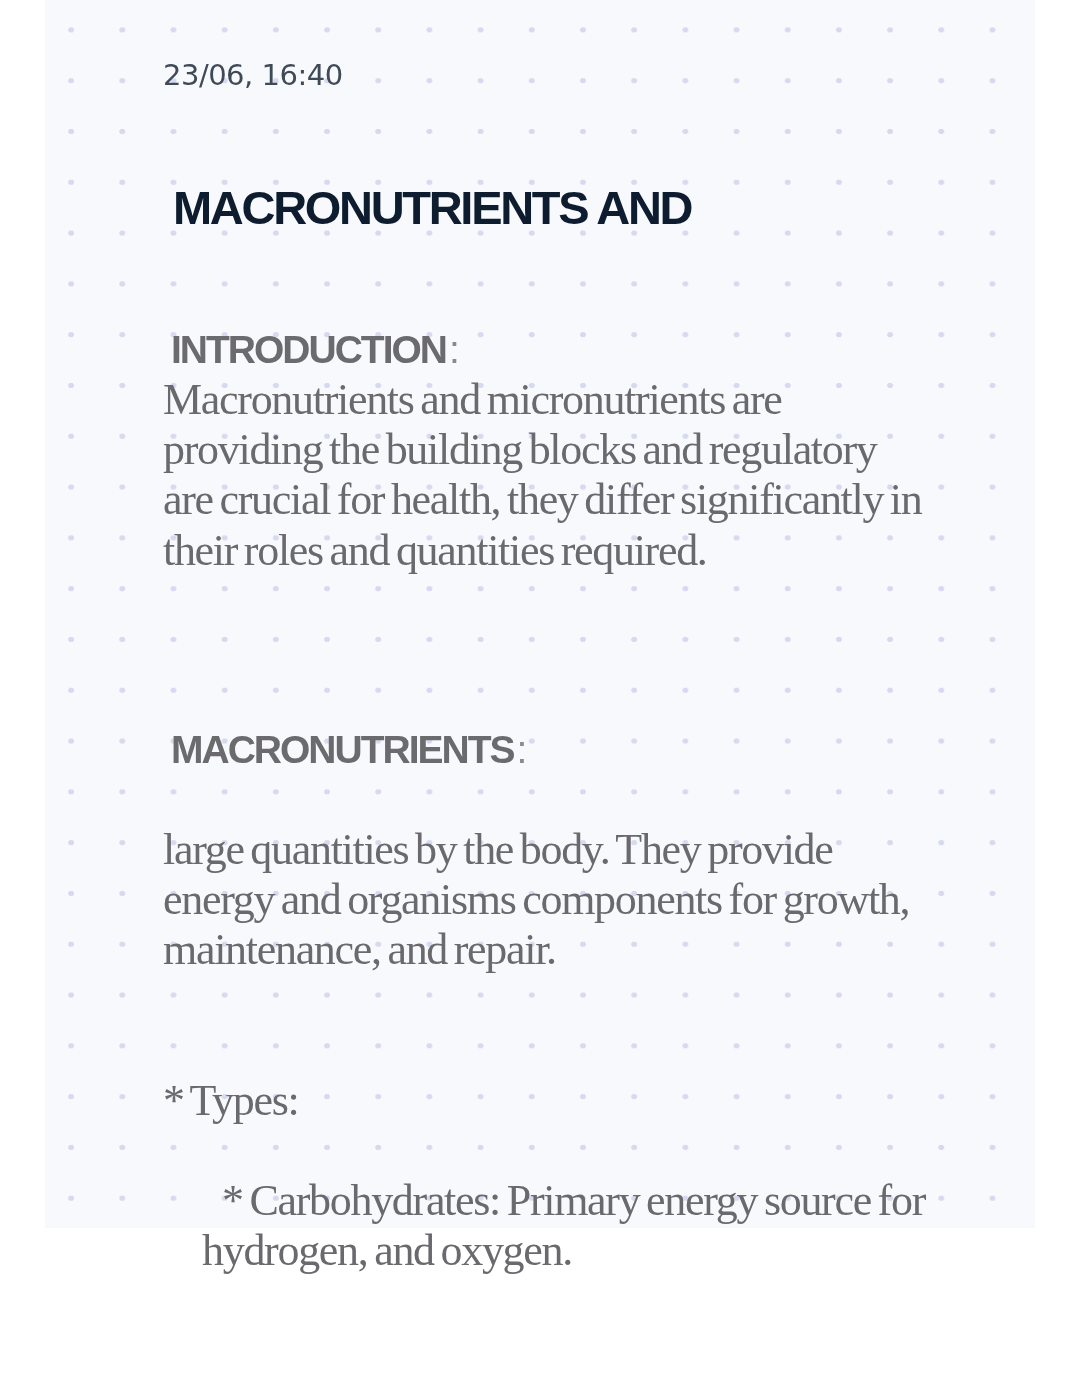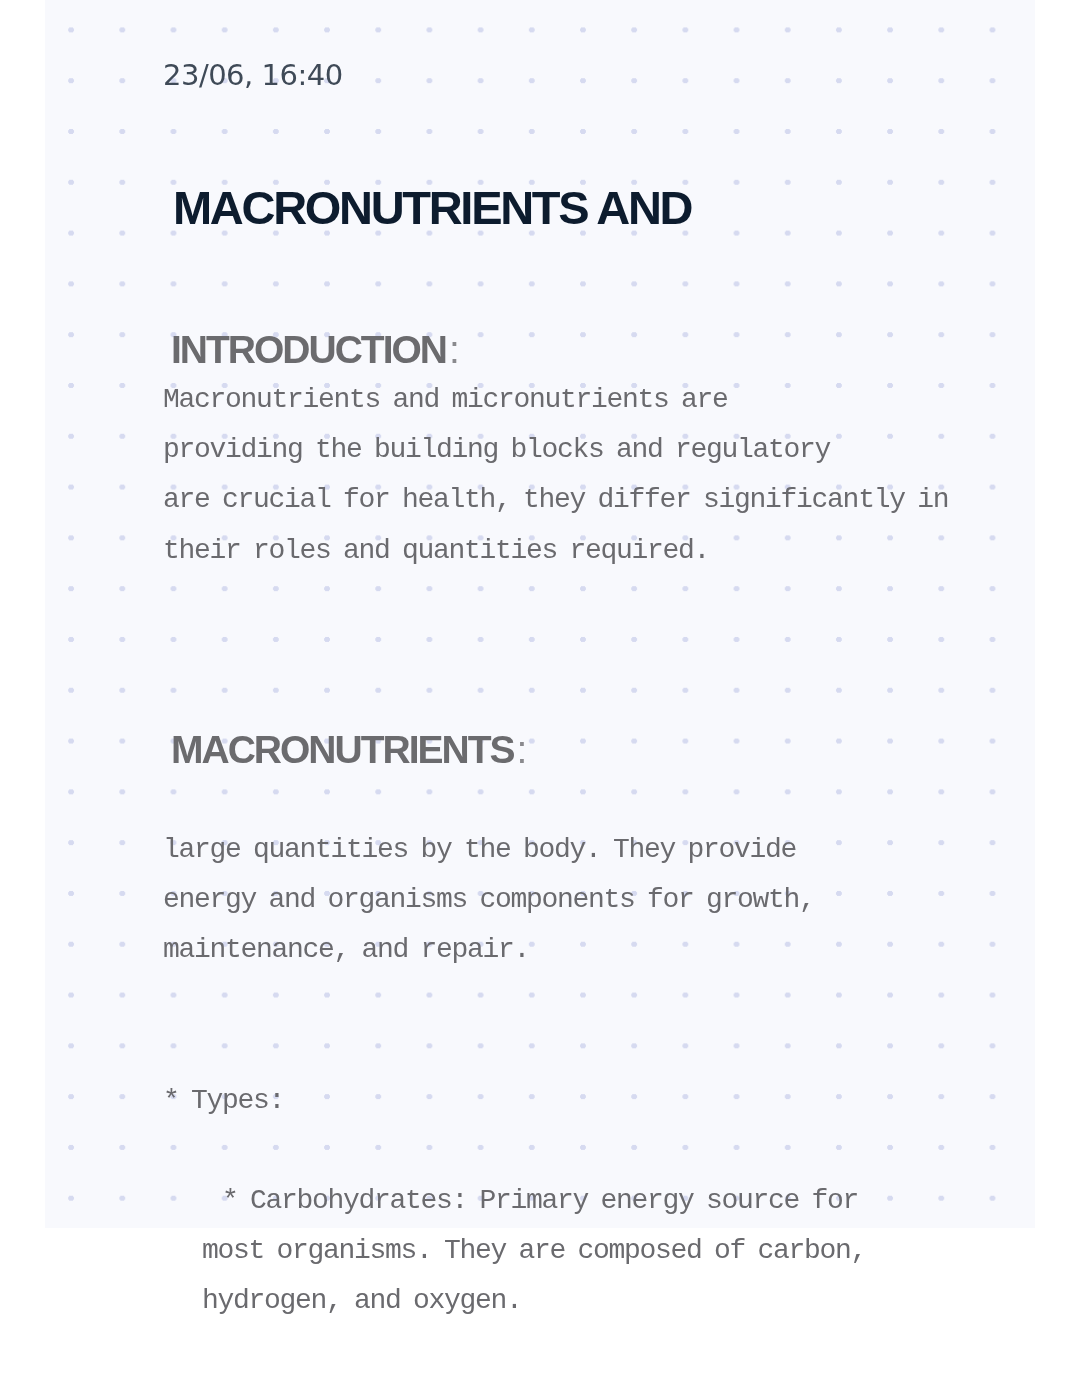--- a/index.html
+++ b/index.html
@@ -62,22 +62,22 @@
     }
     .section-heading .colon {
       font-weight: 400;
       color: #8a8a8e;
       margin-left: 3px;
     }
     .para {
       position: absolute;
       left: 0;
       width: 860px;
-      font-family: Liberation Mono, monospace;
-      font-size: 28px;
+      font-family: Liberation Serif, serif;
+      font-size: 44px;
       line-height: 50.2px;
       color: #6a6a6e;
       letter-spacing: -1.3px;
       word-spacing: -3px;
     }
     .para .line { display: block; white-space: nowrap; }
     .indent { padding-left: 20px; }
   </style>
 </head>
 <body>
@@ -111,18 +111,17 @@
       <span class="line">energy and organisms components for growth,</span>
       <span class="line">maintenance, and repair.</span>
     </div>
 
     <div class="para" style="top:1076px;">
       <span class="line">* Types:</span>
     </div>
 
     <div class="para" style="top:1176px;margin-left:39px;">
       <span class="line indent">* Carbohydrates: Primary energy source for</span>
-      <span class="line">most organisms. They are composed of carbon,</span>
       <span class="line">hydrogen, and oxygen.</span>
     </div>
 
   </div>
 </div>
 
 </body></html>

